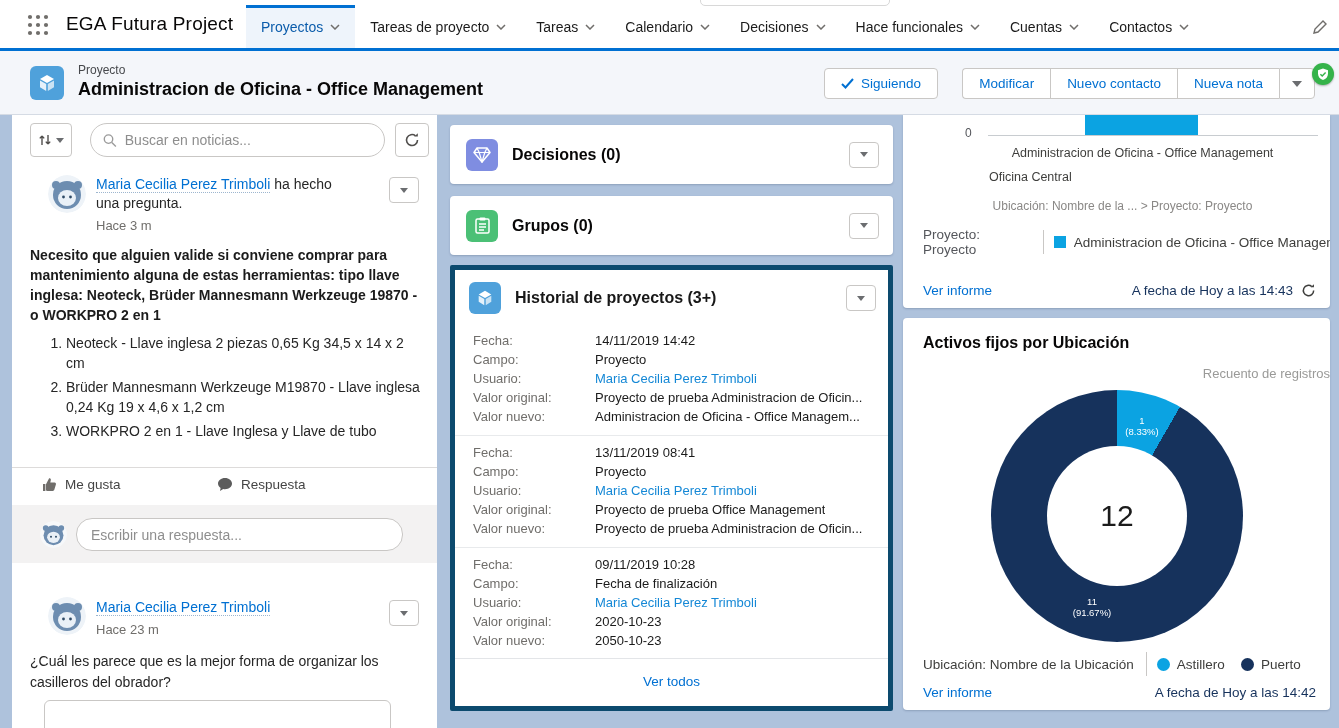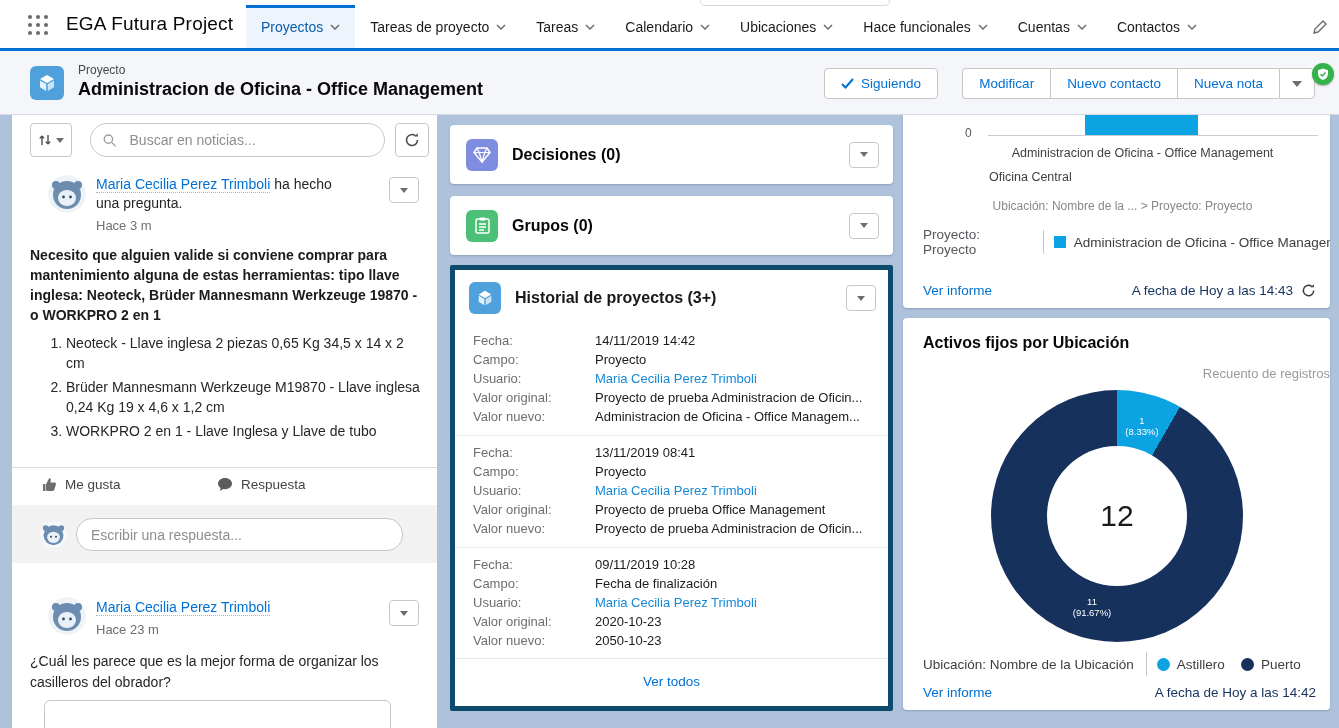--- a/index.html
+++ b/index.html
@@ -34,21 +34,21 @@
 
   
   .content { position:absolute; top:115px; left:0; width:1339px; height:613px; }
   .leftcol { position:absolute; left:12px; top:0; width:425px; height:613px; background:#fff; overflow:hidden; }
   .midcol  { position:absolute; left:450px; top:0; width:443px; height:613px; }
   .rightcol{ position:absolute; left:903px; top:0; width:427px; height:613px; }
 
   
   .iconbtn { display:inline-flex; align-items:center; justify-content:center; background:#fff; border:1px solid #c9c7c5; border-radius:4px; cursor:pointer; }
   .sort-btn { position:absolute; left:18px; top:8px; width:42px; height:34px; gap:4px; }
-  .feed-search { position:absolute; left:78px; top:8px; width:295px; height:34px; border:1px solid #c9c7c5; border-radius:17px; background:#fff; display:flex; align-items:center; padding:0 12px; gap:13px; }
+  .feed-search { position:absolute; left:78px; top:8px; width:295px; height:34px; border:1px solid #c9c7c5; border-radius:17px; background:#fff; display:flex; align-items:center; padding:0 12px; gap:8px; }
   .feed-search input { border:none; outline:none; font-size:14px; color:#444; width:100%; font-family:"Liberation Sans",sans-serif; background:transparent; }
   .feed-search input::placeholder { color:#8e8e8e; }
   .refresh-btn { position:absolute; left:383px; top:8px; width:34px; height:34px; }
   .avatar { border-radius:50%; overflow:hidden; display:block; }
   .menu-btn { width:30px; height:26px; }
   .post-author { color:#0070d2; text-decoration:none; border-bottom:1px dotted #9db6cf; cursor:pointer; }
   .post-head-text { font-size:14px; color:#262626; line-height:19px; }
   .post-time { font-size:13px; color:#706e6b; margin-top:3px; }
   .feed-divider { position:absolute; left:0; width:425px; border-top:1px solid #dddbda; }
   .action { display:inline-flex; align-items:center; gap:8px; font-size:13.5px; color:#444; cursor:pointer; }
@@ -140,21 +140,21 @@
           <path d="M1 1l4 4 4-4" fill="none" stroke="#706e6b" stroke-width="1.5"></path>
         </svg>
     </div>
     <div class="tab">
       <span>Calendario</span>
       <svg class="chev" viewBox="0 0 10 6">
           <path d="M1 1l4 4 4-4" fill="none" stroke="#706e6b" stroke-width="1.5"></path>
         </svg>
     </div>
     <div class="tab">
-      <span>Ubicaciones</span>
+      <span>Decisiones</span>
       <svg class="chev" viewBox="0 0 10 6">
           <path d="M1 1l4 4 4-4" fill="none" stroke="#706e6b" stroke-width="1.5"></path>
         </svg>
     </div>
     <div class="tab">
       <span>Hace funcionales</span>
       <svg class="chev" viewBox="0 0 10 6">
           <path d="M1 1l4 4 4-4" fill="none" stroke="#706e6b" stroke-width="1.5"></path>
         </svg>
     </div>

